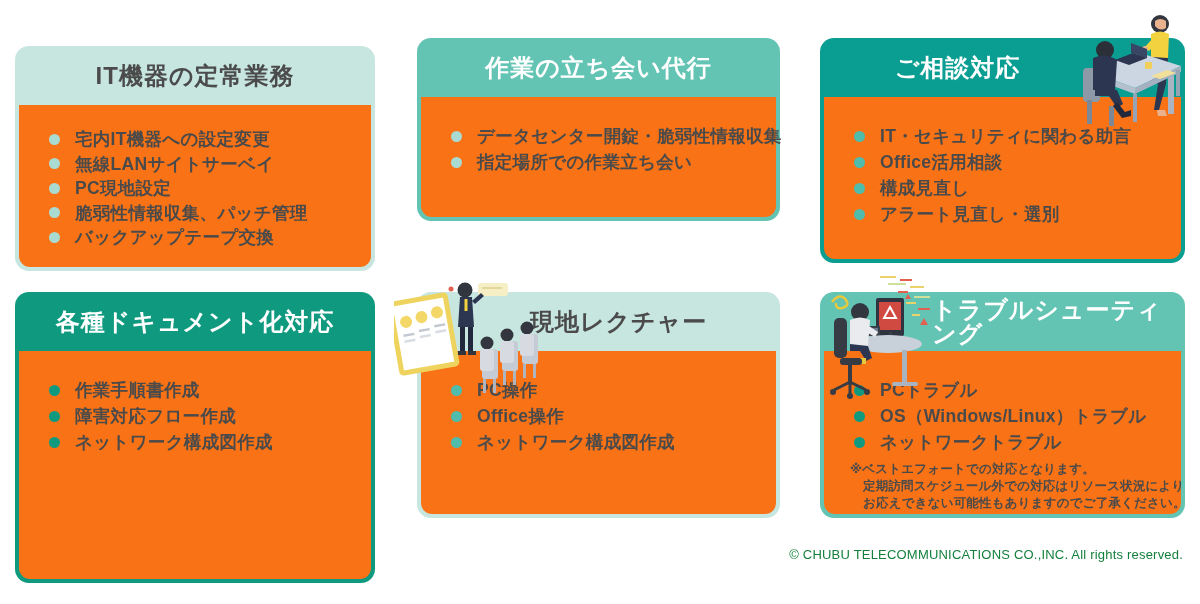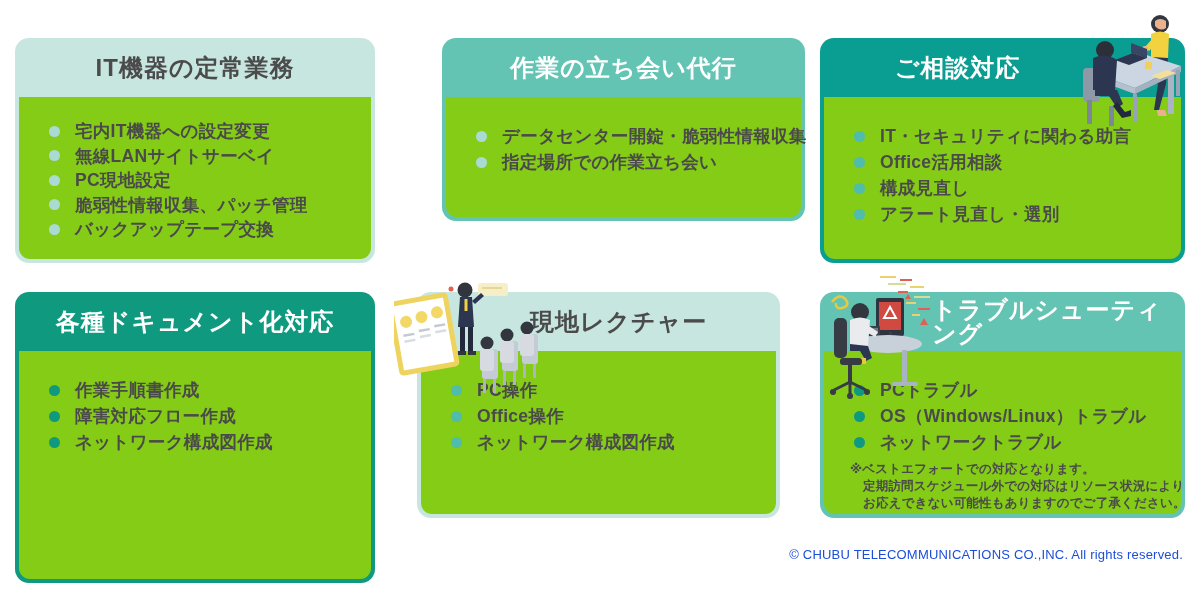--- a/index.html
+++ b/index.html
@@ -17,21 +17,21 @@
   .card-header{
     position:absolute;top:0;left:0;right:0;height:59px;
     display:flex;align-items:center;justify-content:center;
     border-radius:14px 14px 0 0;
   }
   .card-title{
     font-size:24px;font-weight:bold;letter-spacing:1px;line-height:1;
   }
   .card-body{
     position:absolute;top:59px;left:4px;right:4px;bottom:4px;
-    background:#84cc16;border-radius:0 0 11px 11px;
+    background:#f97316;border-radius:0 0 11px 11px;
   }
   .card-list{
     list-style:none;margin:0;padding:26px 10px 0 30px;
   }
   .card-list li{
     display:flex;align-items:center;
     font-size:17.5px;font-weight:bold;color:#4a4a4a;
     line-height:26px;letter-spacing:0.3px;white-space:nowrap;
   }
   .dot{
@@ -44,22 +44,22 @@
   .v-dark   {background:#0a9e92;}
   .v-dark2  {background:#0f9a80;}
   .v-light  .card-title{color:#4b4b4b;}
   .v-medium .card-title,.v-dark .card-title,.v-dark2 .card-title{color:#ffffff;}
 
   .bullets-light  .dot{background:#aadbd3;}
   .bullets-medium .dot{background:#4fbcac;}
   .bullets-dark   .dot{background:#0f9a80;}
 
   
-  #card1{left:15px;top:38px;width:360px;height:225px;}
-  #card2{left:442px;top:38px;width:363px;height:183px;text-align:right;}
+  #card1{left:15px;top:46px;width:360px;height:225px;}
+  #card2{left:417px;top:38px;width:363px;height:183px;text-align:right;}
   #card3{left:820px;top:38px;width:365px;height:225px;}
   #card4{left:15px;top:292px;width:360px;height:291px;}
   #card5{left:417px;top:292px;width:363px;height:226px;}
   #card6{left:820px;top:292px;width:365px;height:226px;}
 
   
   #card3 .card-header{padding-right:90px;}
   #card5 .card-header{padding-left:40px;}
   #card6 .card-header{padding-left:72px;margin-left:40px;}
   #card5 .card-title{color:#4b4b4b;}
@@ -79,21 +79,21 @@
 
   
   .illu{position:absolute;pointer-events:none;}
   #illu-consult{top:-28px;right:2px;width:108px;height:118px;}
   #illu-lecture{top:-15px;left:-23px;width:152px;height:122px;}
   #illu-trouble{top:-18px;left:-2px;width:132px;height:128px;}
 
   
   .footer{
     position:absolute;right:17px;top:547px;
-    font-size:13px;color:#1d4ed8;letter-spacing:0.2px;
+    font-size:13px;color:#15803d;letter-spacing:0.2px;
   }
 </style>
 </head>
 <body>
 
 <div class="canvas">
 
   <section id="card1" class="card v-light bullets-light">
     <div class="card-header">
       <h2 class="card-title">IT機器の定常業務</h2>

